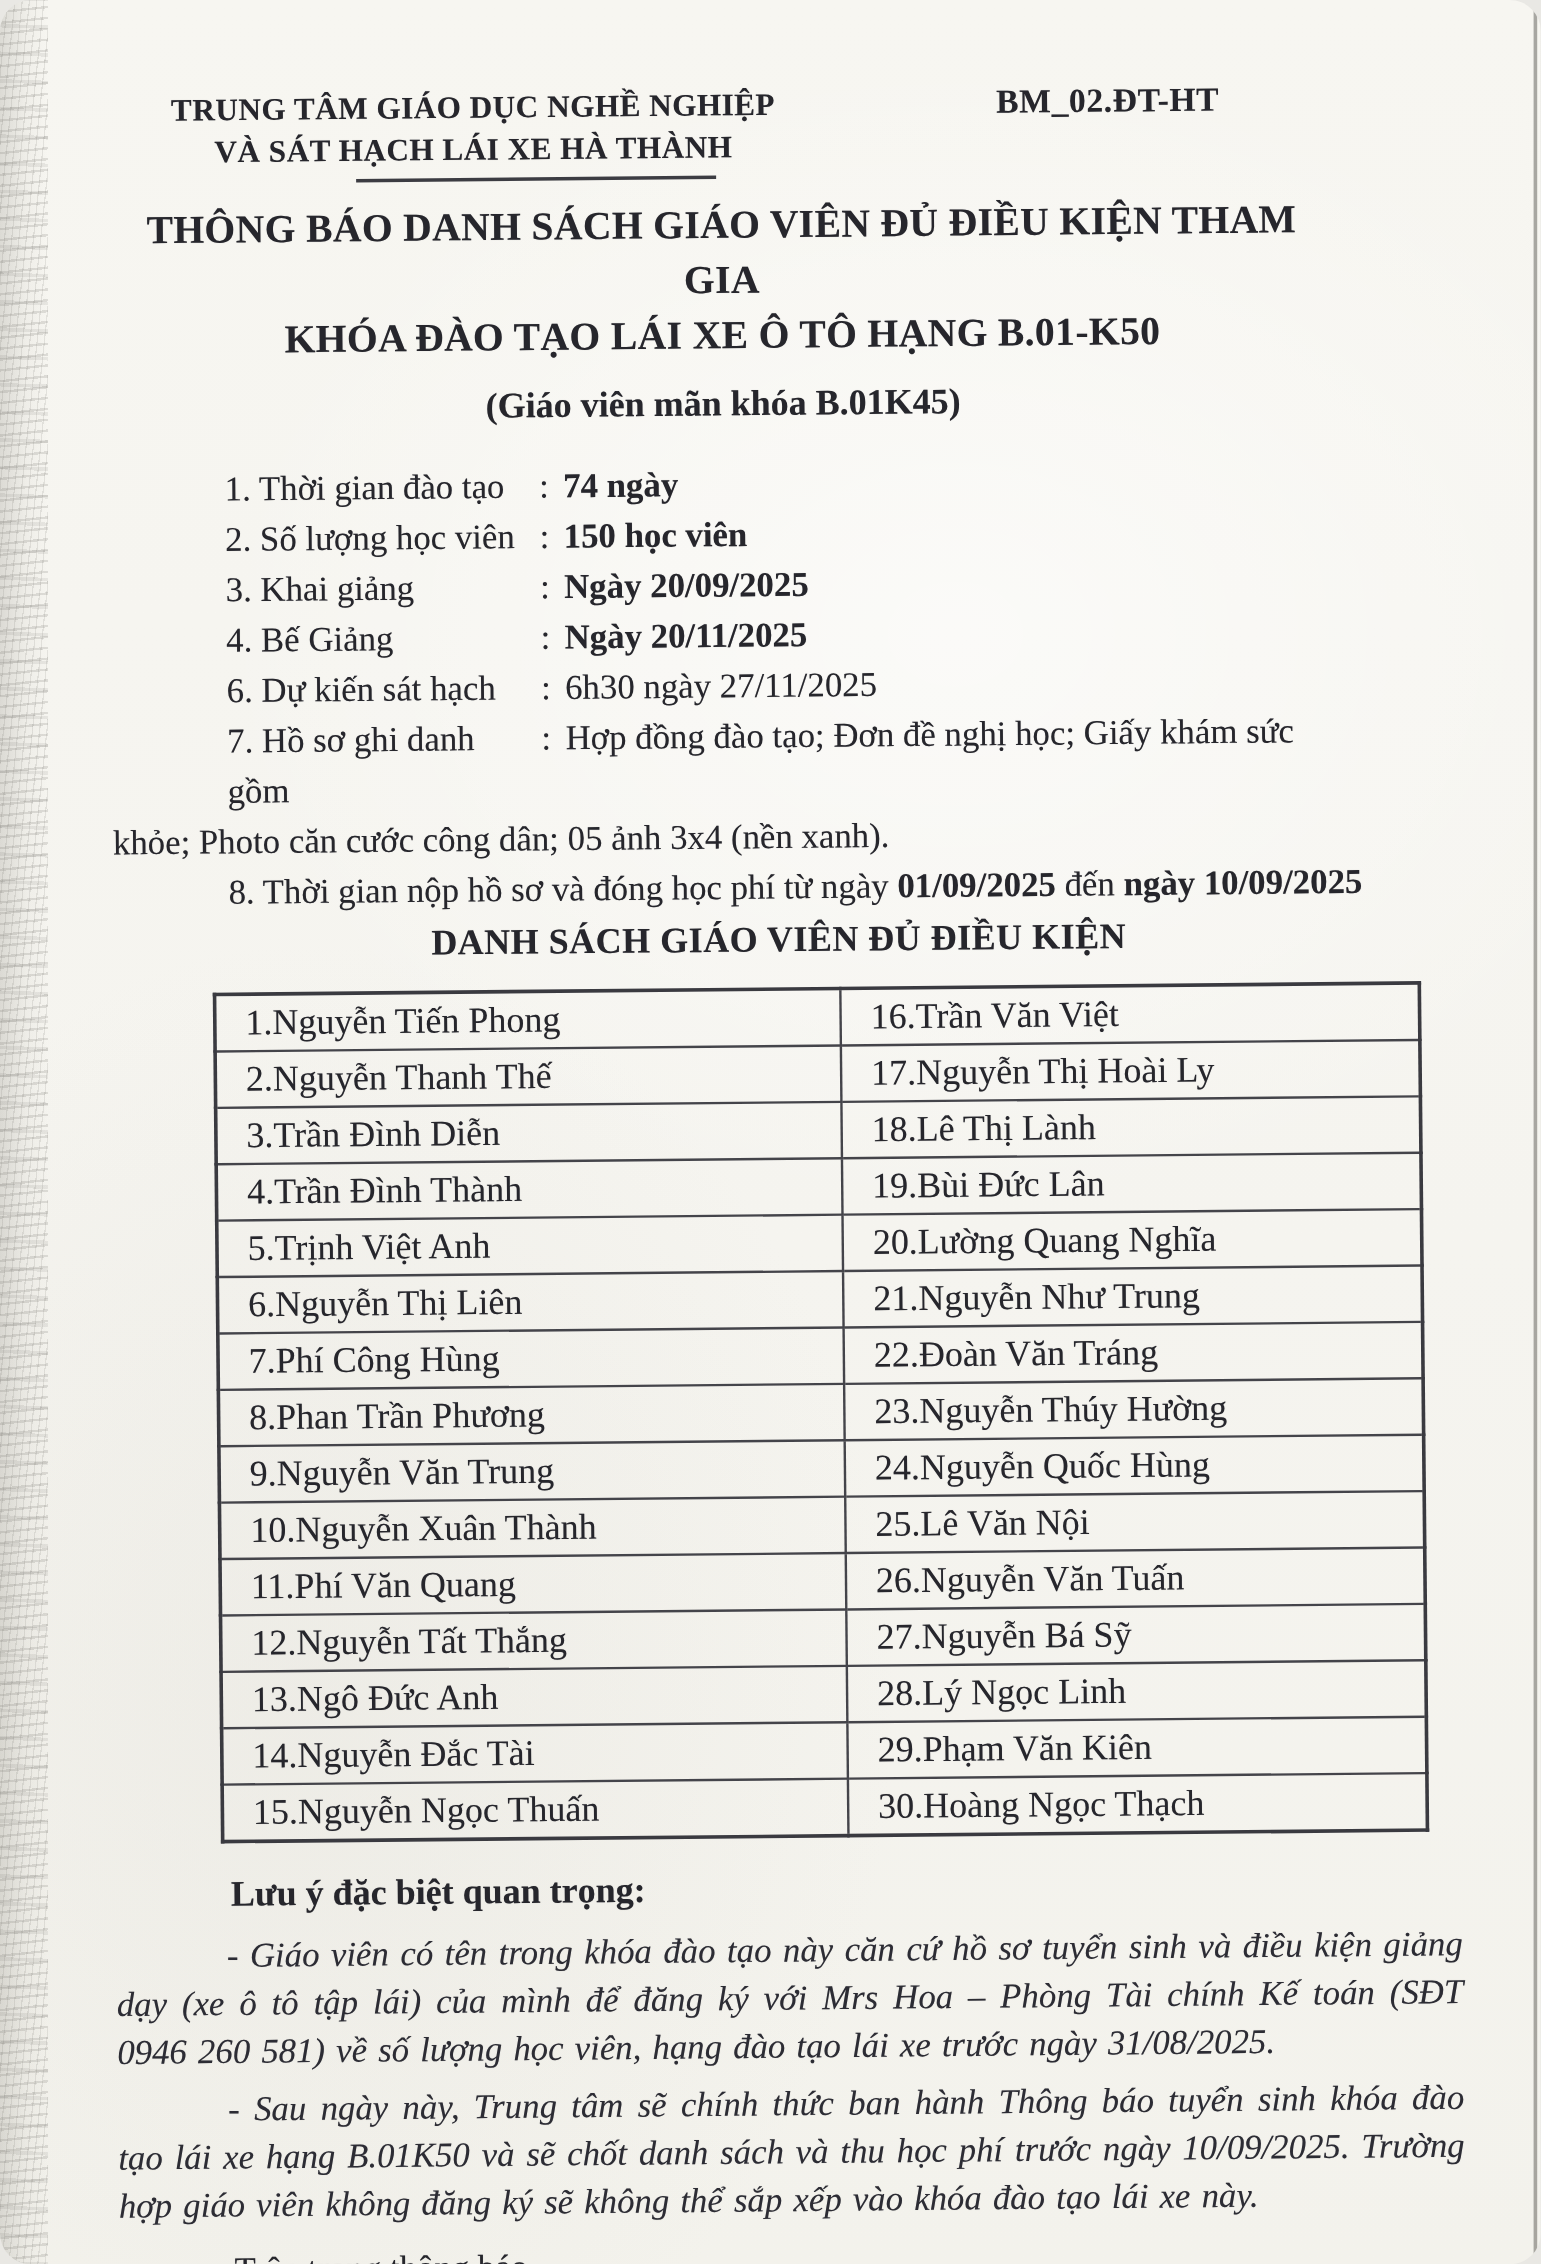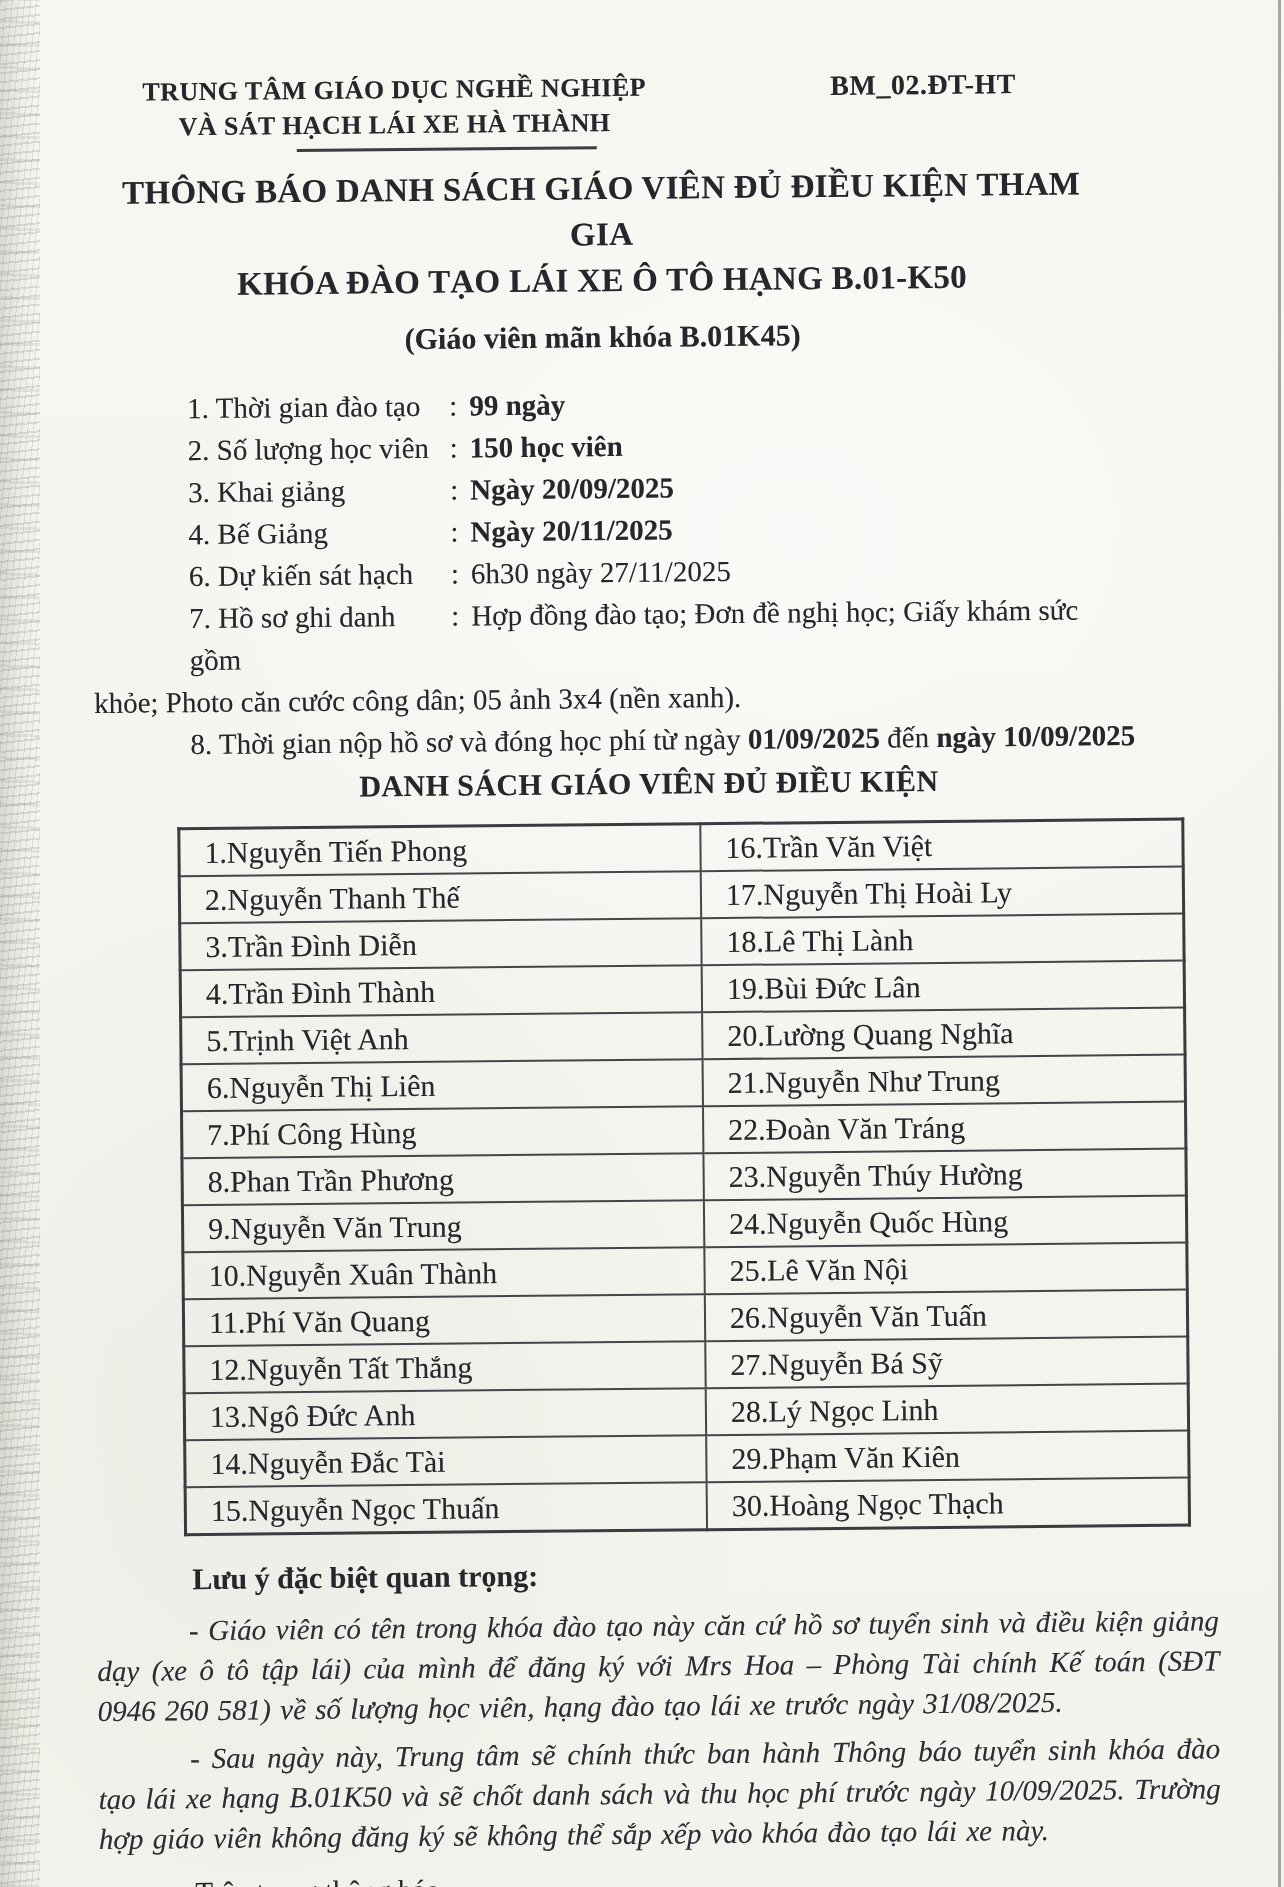--- a/index.html
+++ b/index.html
@@ -7,20 +7,21 @@
     position:relative;
     width:1284px;height:1887px;
     margin:0 auto;
     overflow:hidden;
     color:#26262c;
     background:
       radial-gradient(ellipse 900px 700px at 62% 28%, rgba(255,255,255,.55), rgba(255,255,255,0) 70%),
       radial-gradient(ellipse 700px 900px at 20% 75%, rgba(225,223,216,.35), rgba(255,255,255,0) 70%),
       linear-gradient(180deg,#f7f6f1 0%,#f5f4ef 55%,#f3f2ec 100%);
     font-family:"Liberation Serif","DejaVu Serif",serif;
+    border-radius:26px;
   }
   
   .edge-noise-left{
     position:absolute;left:0;top:0;width:40px;height:100%;
     background:
       repeating-linear-gradient(174deg, rgba(118,116,110,.20) 0 2px, rgba(0,0,0,0) 2px 9px),
       repeating-linear-gradient(96deg, rgba(104,102,96,.14) 0 1px, rgba(0,0,0,0) 1px 6px),
       repeating-linear-gradient(2deg, rgba(90,88,84,.10) 0 3px, rgba(0,0,0,0) 3px 23px),
       linear-gradient(90deg, rgba(150,148,140,.28), rgba(150,148,140,.08) 55%, rgba(0,0,0,0));
   }
@@ -101,21 +102,21 @@
     <div class="title-block">
       <div class="title-line">THÔNG BÁO DANH SÁCH GIÁO VIÊN ĐỦ ĐIỀU KIỆN THAM GIA</div>
       <div class="title-line">KHÓA ĐÀO TẠO LÁI XE Ô TÔ HẠNG B.01-K50</div>
       <div class="subtitle">(Giáo viên mãn khóa B.01K45)</div>
     </div>
 
     <div class="info-list">
       <div class="info-row val-bold">
         <span class="info-label">1. Thời gian đào tạo</span>
           <span class="info-sep">:</span>
-          <span class="info-value">99 ngày</span>
+          <span class="info-value">74 ngày</span>
       </div>
       <div class="info-row val-bold">
         <span class="info-label">2. Số lượng học viên</span>
           <span class="info-sep">:</span>
           <span class="info-value">150 học viên</span>
       </div>
       <div class="info-row val-bold">
         <span class="info-label">3. Khai giảng</span>
           <span class="info-sep">:</span>
           <span class="info-value">Ngày 20/09/2025</span>

